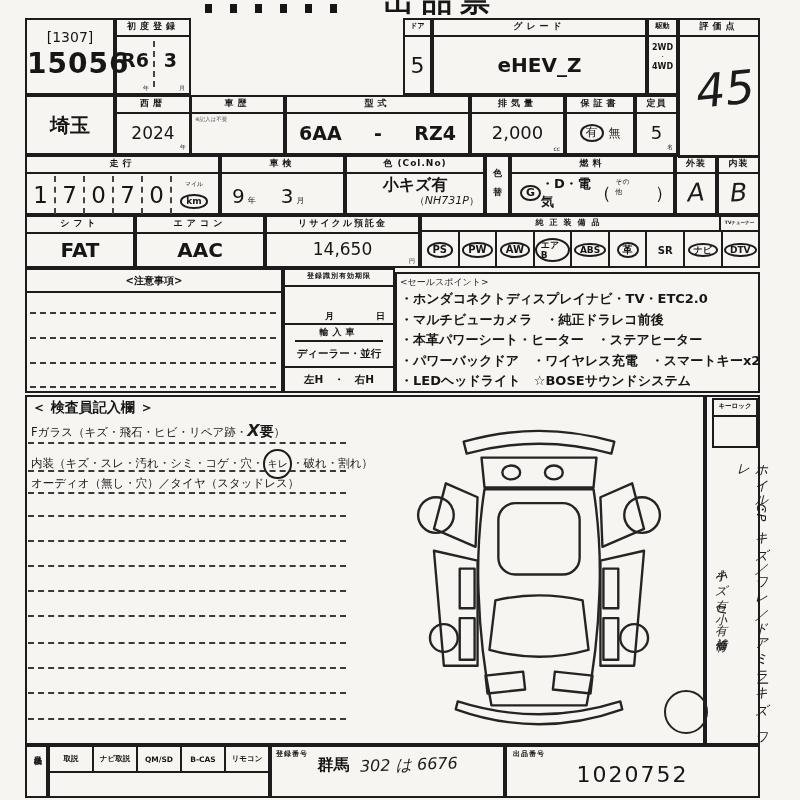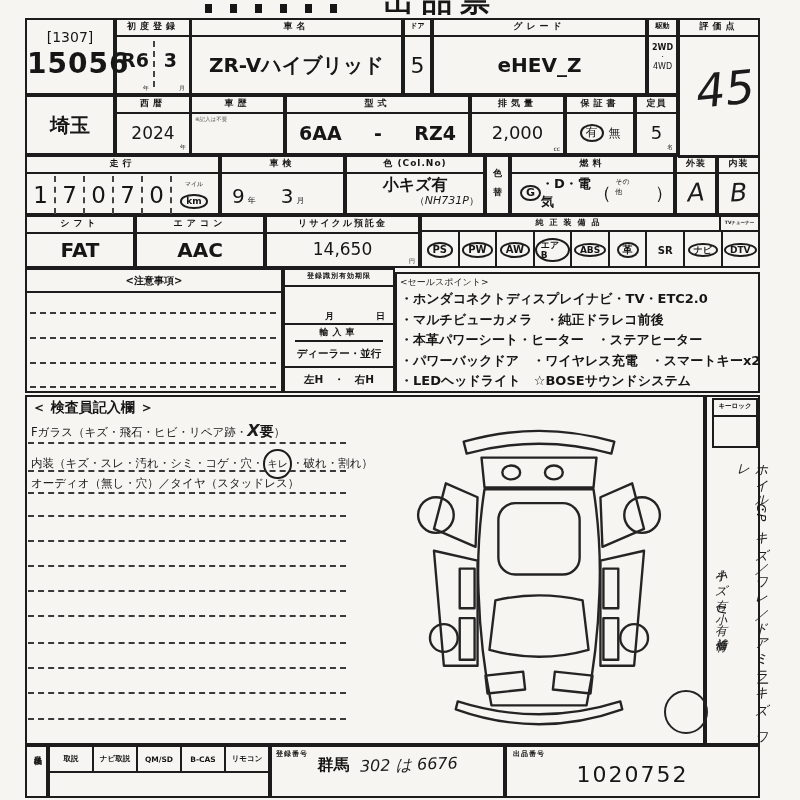--- a/index.html
+++ b/index.html
@@ -41,40 +41,36 @@
     <div class="hd">初度登録</div>
     <div style="position:relative;height:57px;">
       <span style="position:absolute;left:4px;top:12px;font-size:19px;font-weight:bold;">R6</span>
       <span style="position:absolute;left:50%;top:4px;height:46px;border-left:2px dashed #444;"></span>
       <span style="position:absolute;right:12px;top:12px;font-size:19px;font-weight:bold;">3</span>
       <span class="tiny" style="position:absolute;left:26px;bottom:1px;">年</span>
       <span class="tiny" style="position:absolute;right:4px;bottom:1px;">月</span>
     </div>
   </div>
 
-  <div class="box" style="left:190px;top:18px;width:213px;height:77px;">
-    <div class="hd">車名</div>
-    <div class="cen" style="height:56px;font-size:20px;font-weight:bold;">ZR-Vハイブリッド</div>
-  </div>
 
   <div class="box" style="left:403px;top:18px;width:29px;height:77px;">
     <div class="hd" style="letter-spacing:0;font-size:7px;">ドア</div>
     <div class="cen" style="height:56px;font-size:22px;">5</div>
   </div>
 
   <div class="box" style="left:432px;top:18px;width:215px;height:77px;">
     <div class="hd">グレード</div>
     <div class="cen" style="height:56px;font-size:20px;font-weight:bold;">eHEV_Z</div>
   </div>
 
   <div class="box" style="left:647px;top:18px;width:31px;height:77px;">
     <div class="hd" style="letter-spacing:0;font-size:7px;">駆動</div>
     <div style="font-size:8px;font-weight:bold;text-align:center;margin-top:6px;">2WD</div>
     <div style="font-size:7px;text-align:center;">・</div>
-    <div style="font-size:8px;font-weight:normal;text-align:center;">4WD</div>
+    <div style="font-size:8px;font-weight:bold;text-align:center;">4WD</div>
   </div>
 
   <div class="box" style="left:678px;top:18px;width:82px;height:140px;">
     <div class="hd">評価点</div>
     <div class="hand" style="position:absolute;left:16px;top:42px;font-size:46px;transform:rotate(-6deg);">45</div>
   </div>
 
   <div class="box" style="left:25px;top:95px;width:90px;height:60px;">
     <div class="cen" style="height:100%;font-size:20px;font-weight:bold;">埼玉</div>
   </div>

